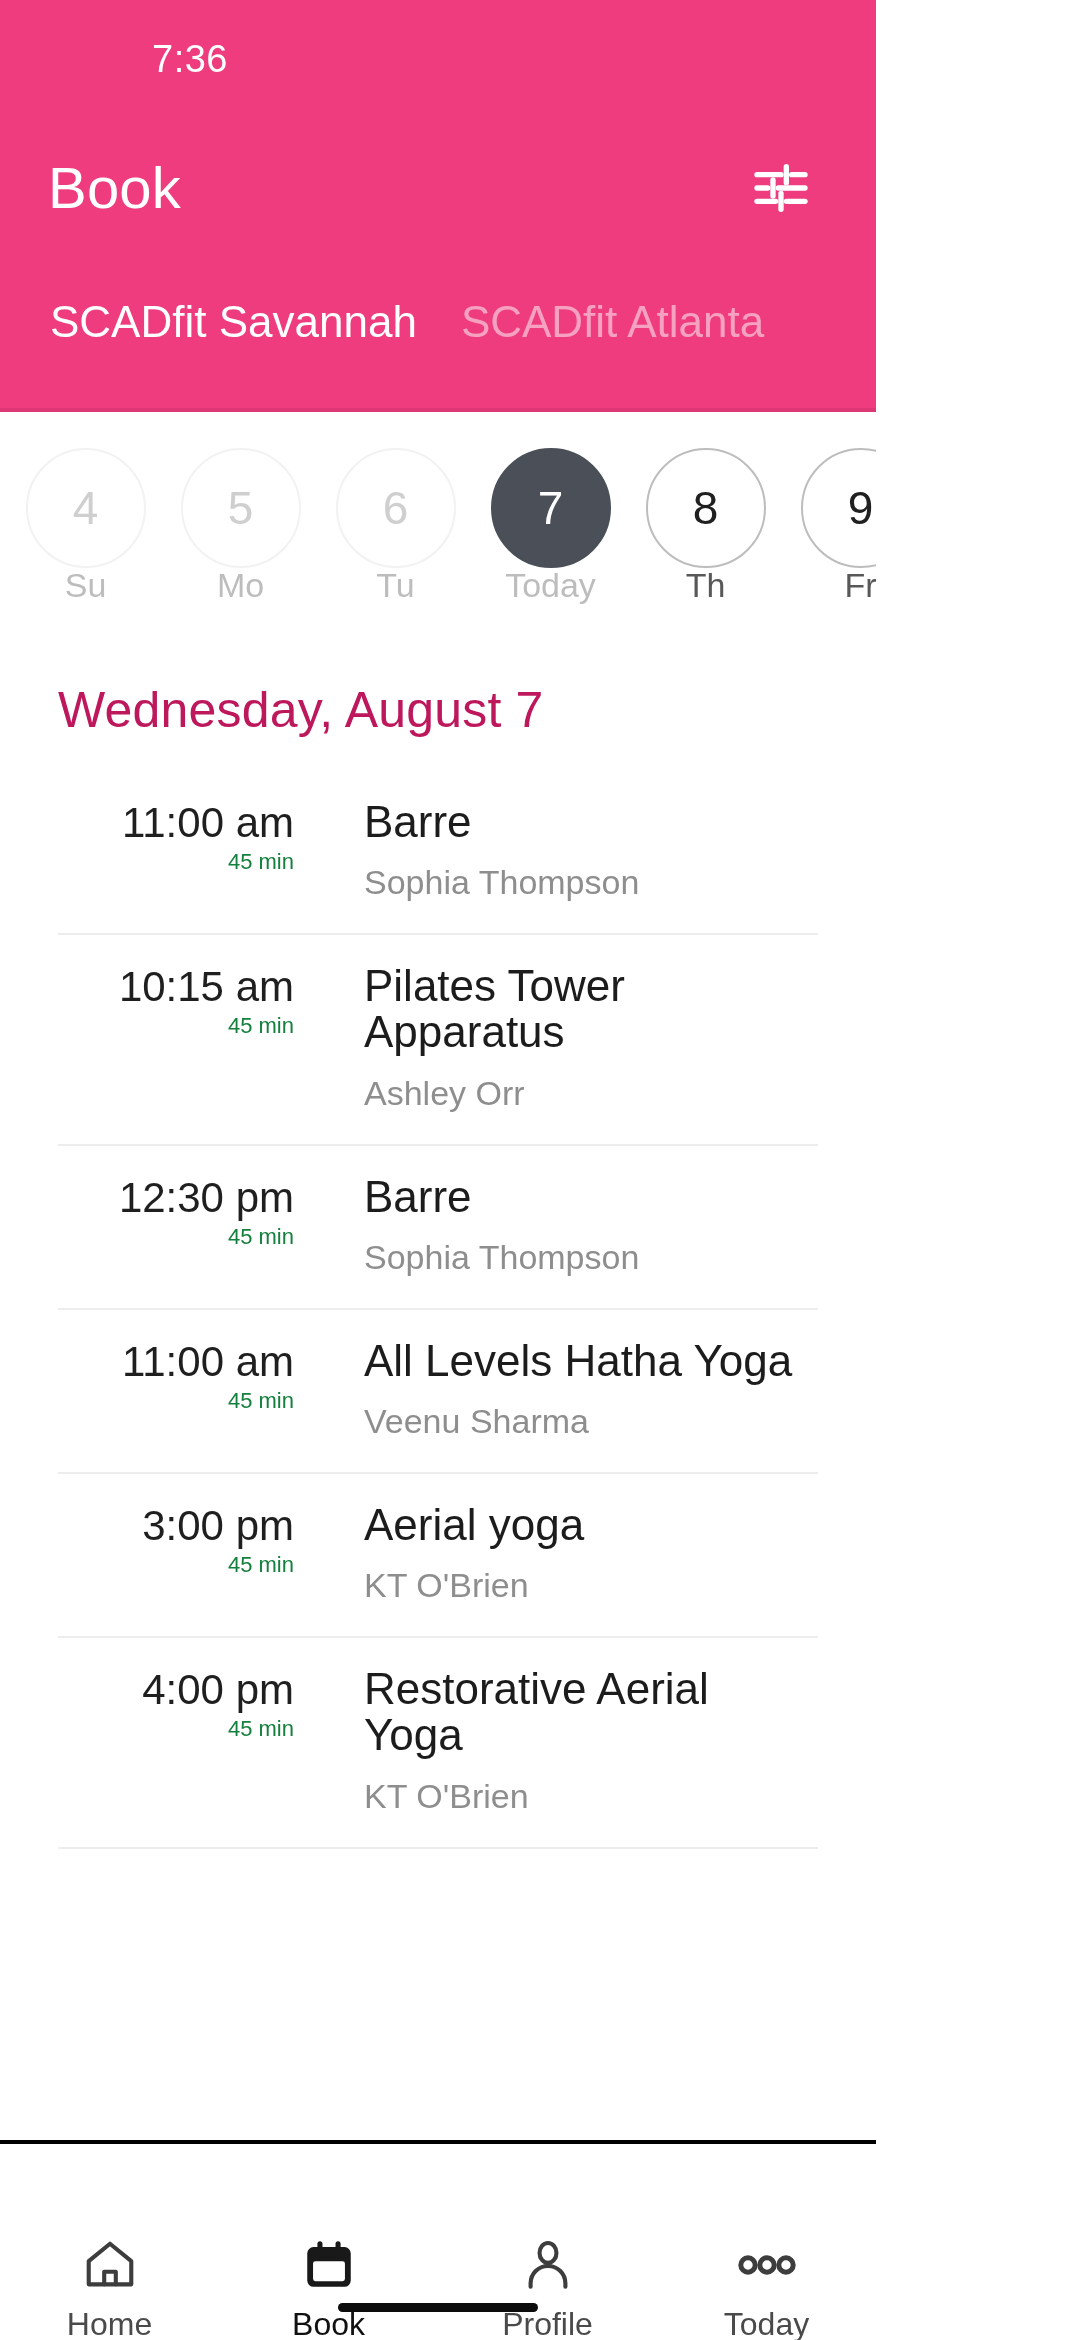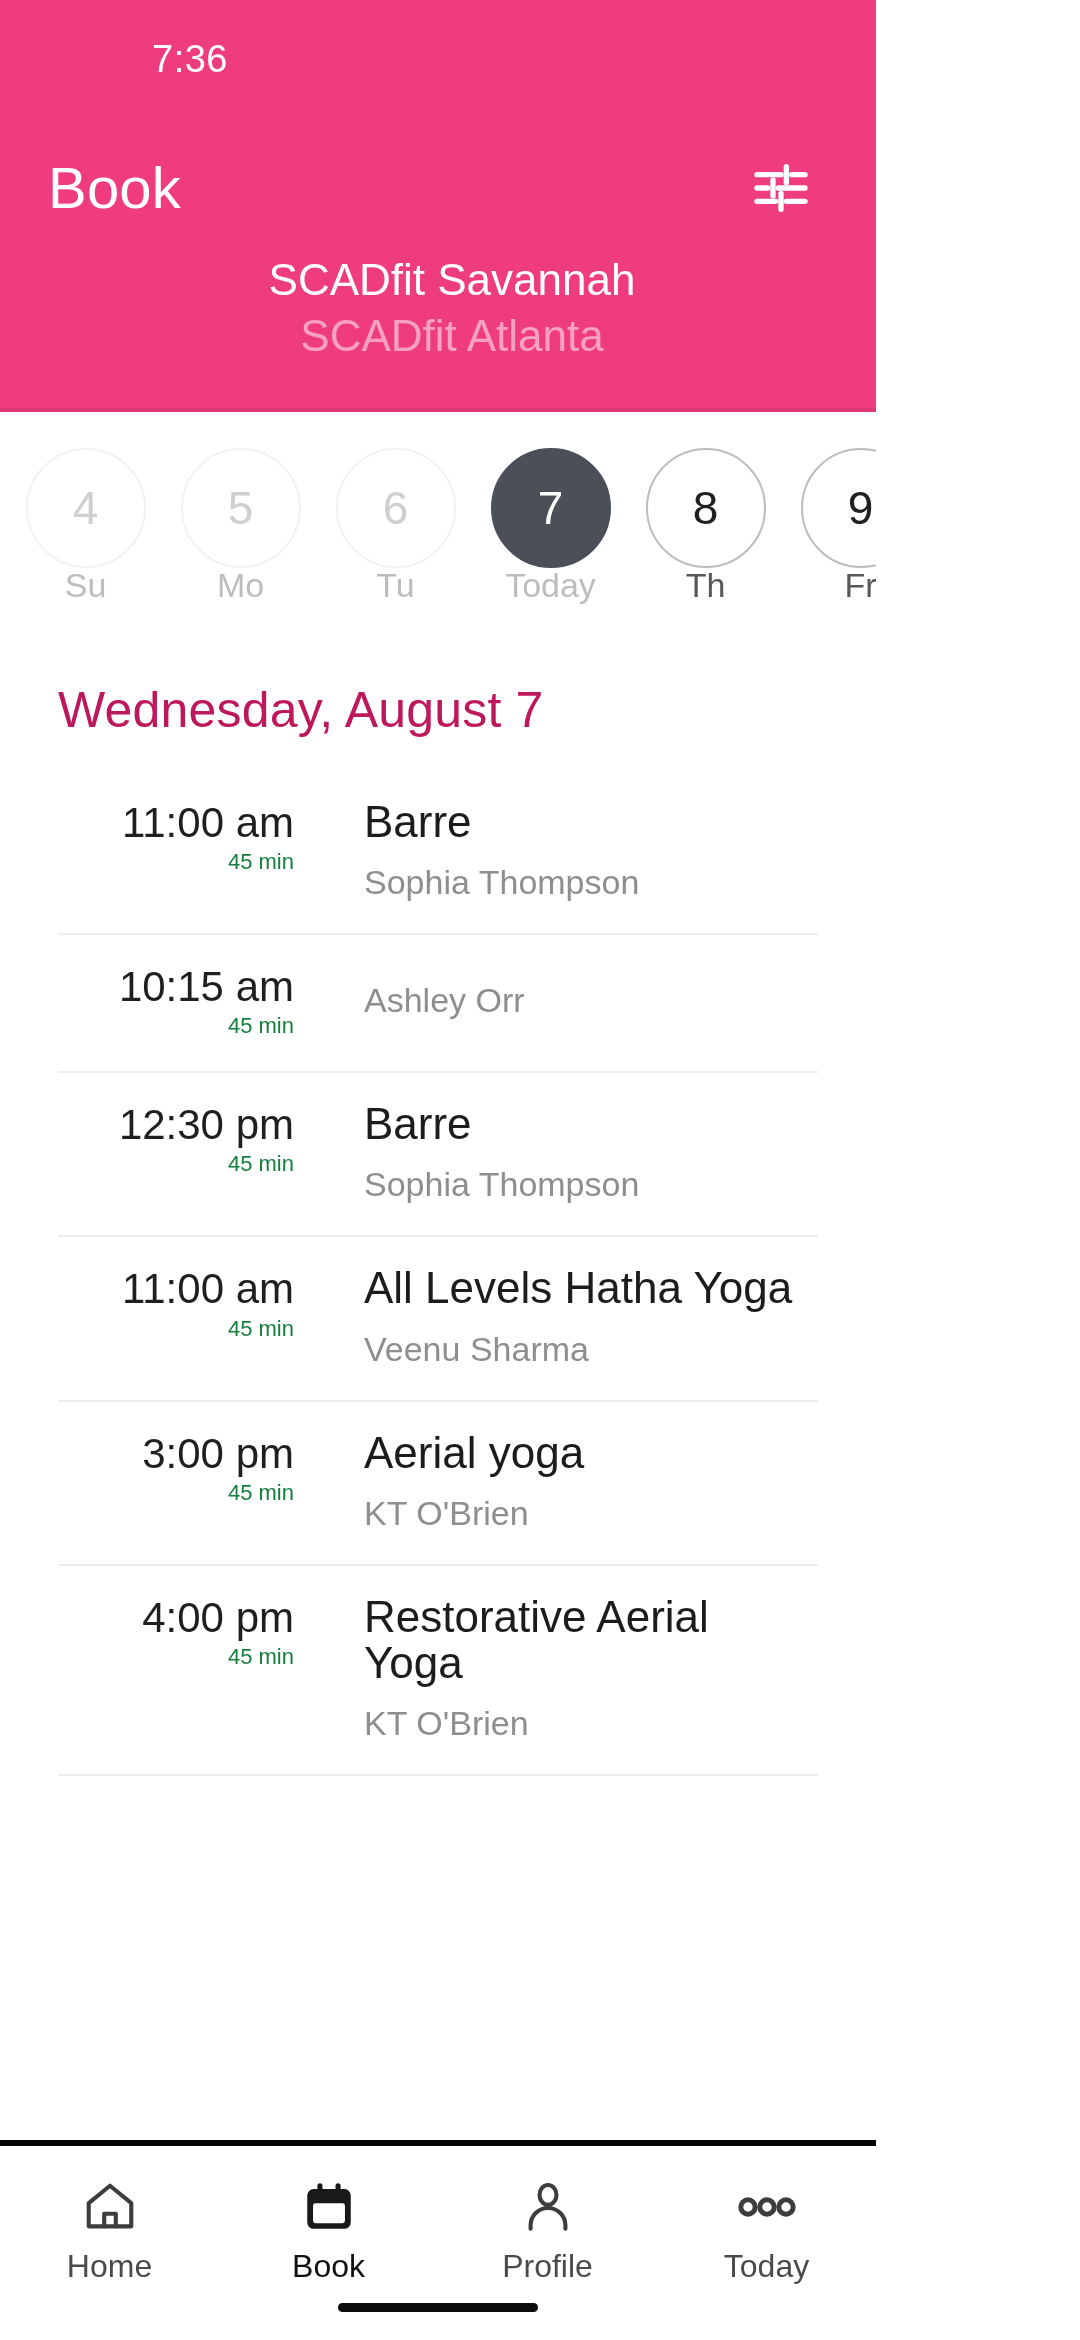--- a/index.html
+++ b/index.html
@@ -67,23 +67,22 @@
     border: none;
     cursor: pointer;
   }
   .filter-btn svg { display: block; }
 
   .tabs {
     display: flex;
     align-items: center;
     height: 128px;
     padding-left: 28px;
-    gap: 12px;
+    gap: 0;
     white-space: nowrap;
-    flex-direction: column;
   }
   .tab {
     font-size: 44px;
     line-height: 1;
     padding: 0 22px;
     color: rgba(255,255,255,0.52);
     cursor: pointer;
     flex: 0 0 auto;
   }
   .tab.active { color: #ffffff; }
@@ -218,24 +217,24 @@
     color: #8e8e8e;
     line-height: 1;
     display: block;
     margin-top: 20px;
   }
 
   
   .bottomnav {
     flex: 0 0 200px;
     height: 200px;
-    border-top: 6px solid #000000;
+    border-top: 4px solid #000000;
     background: #ffffff;
     display: flex;
-    align-items: flex-start;
+    align-items: flex-end;
     padding-top: 28px;
   }
   .navitem {
     flex: 1 1 0;
     display: flex;
     flex-direction: column;
     align-items: center;
     cursor: pointer;
   }
   .navicon {
@@ -357,20 +356,21 @@
           <span class="instructor">Sophia Thompson</span>
         </div>
       </div>
 
       <div class="classrow">
         <div class="timecol">
           <span class="time">10:15 am</span>
           <span class="duration">45 min</span>
         </div>
         <div class="infocol">
+          <span class="classname">Pilates Tower Apparatus</span>
           <span class="instructor">Ashley Orr</span>
         </div>
       </div>
 
       <div class="classrow">
         <div class="timecol">
           <span class="time">12:30 pm</span>
           <span class="duration">45 min</span>
         </div>
         <div class="infocol">

